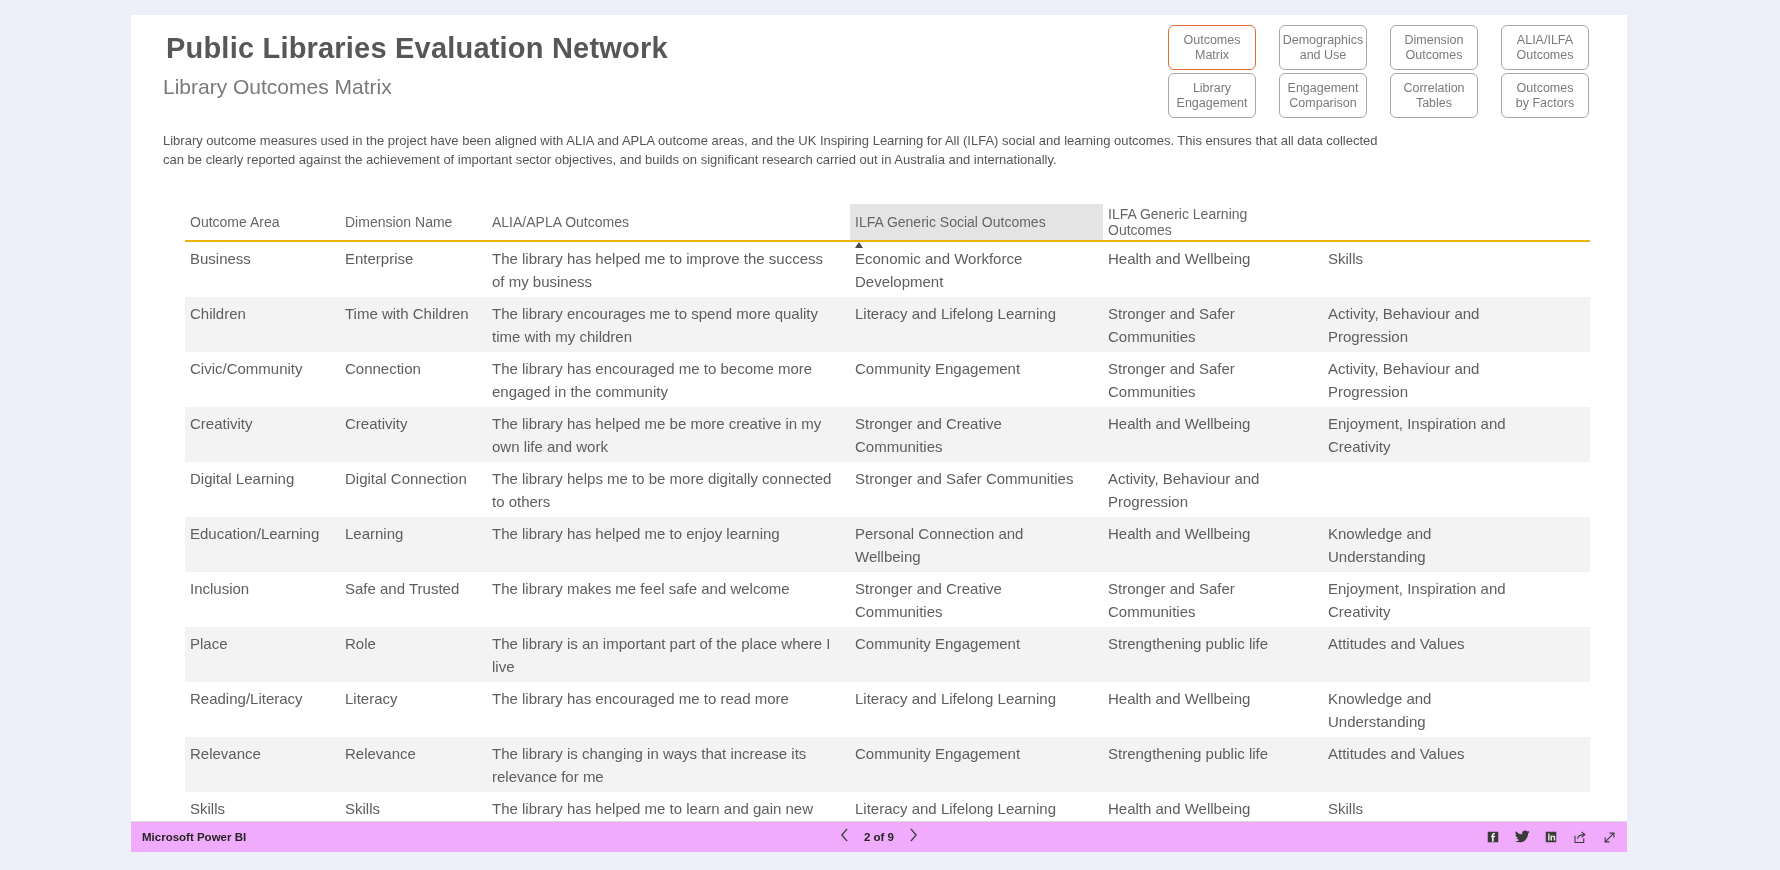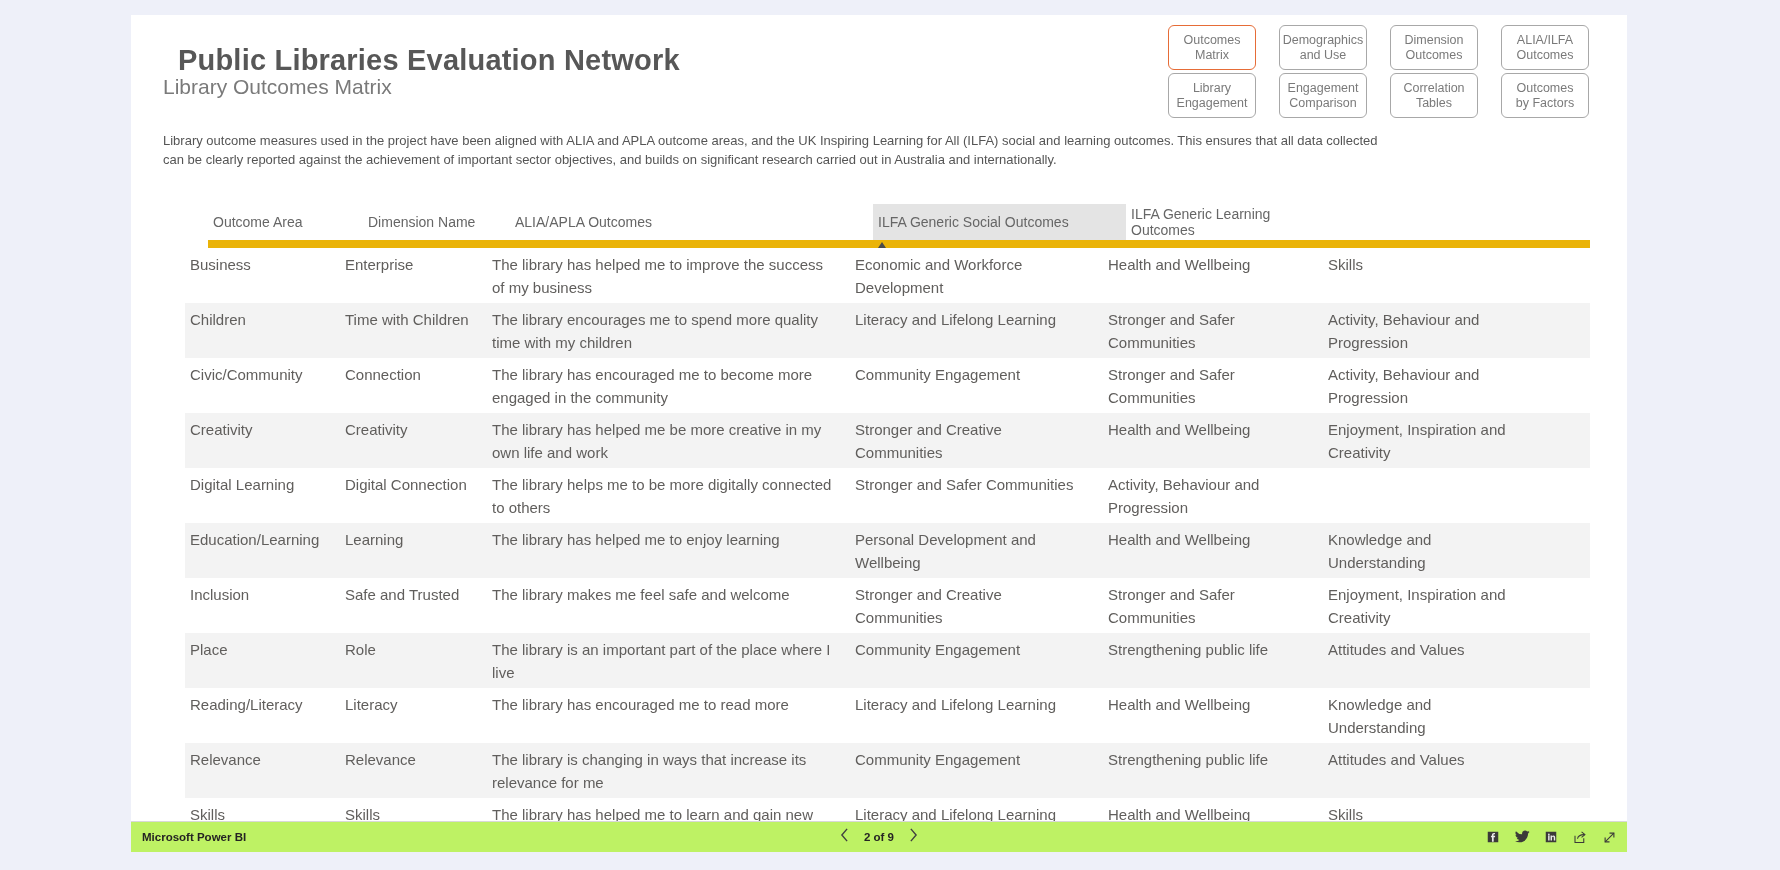--- a/index.html
+++ b/index.html
@@ -3,44 +3,44 @@
 <meta charset="utf-8">
 <style>
   html,body{margin:0;padding:0;}
   body{
     width:1780px;height:870px;position:relative;
     background:#eef0f9;
     font-family:"Liberation Sans",sans-serif;
     overflow:hidden;
   }
   .card{position:absolute;left:131px;top:15px;width:1496px;height:837px;background:#ffffff;}
-  .title{position:absolute;left:31px;top:13px;margin:16px;font-size:29px;font-weight:bold;color:#575757;letter-spacing:.2px;white-space:nowrap;}
+  .title{position:absolute;left:31px;top:13px;margin:4px;font-size:29px;font-weight:bold;color:#575757;letter-spacing:.2px;white-space:nowrap;}
   .subtitle{position:absolute;left:32px;top:60px;margin:0;font-size:21px;font-weight:400;color:#7a7a7a;white-space:nowrap;}
   .nav{position:absolute;top:10px;right:38px;display:grid;grid-template-columns:repeat(4,104px);grid-auto-rows:45px;gap:3px 7px;}
   .nav-btn{
     border:1px solid #a8a8a8;border-radius:6px;background:#fff;color:#7a7a7a;
     font-family:inherit;font-size:12.5px;line-height:15px;
     display:flex;align-items:center;justify-content:center;text-align:center;
     padding:2px 8px;cursor:pointer;margin-left:16px;
   }
   .nav-btn.active{border:1px solid #E66C37;}
   .desc{position:absolute;left:32px;top:116px;width:1232px;margin:0;font-size:13px;line-height:19px;color:#555555;}
   .tbl{position:absolute;left:54px;top:189px;width:1405px;color:#605e5c;}
-  .thead{display:grid;grid-template-columns:155px 147px 363px 253px 220px 267px;border-bottom:8px solid #eab308;margin-left:23px;}
+  .thead{display:grid;grid-template-columns:155px 147px 363px 253px 220px 267px;border-bottom:2px solid #eab308;}
   .th{position:relative;min-height:27px;display:flex;align-items:center;font-size:14px;color:#666666;padding:2px 10px 2px 5px;cursor:pointer;}
   .th.sorted{background:#e4e4e4;}
   .sort-arrow{position:absolute;left:5px;bottom:-8px;width:0;height:0;
     border-left:4px solid transparent;border-right:4px solid transparent;border-bottom:6px solid #4a4a4a;}
   .tr{display:grid;grid-template-columns:155px 147px 363px 253px 220px 267px;min-height:51px;}
   .tr:nth-child(even){background:#f3f3f3;}
   .td{padding:5px 14px 4px 5px;font-size:15px;line-height:23px;}
   .tr .td:nth-child(3){padding-right:18px;}
   .tr .td:nth-child(5){padding-right:18px;}
   .tr .td:nth-child(6){padding-right:72px;}
-  .footer{position:absolute;left:0;bottom:0;width:100%;height:30px;background:#bef264;border-top:1px solid #d8d8d8;}
+  .footer{position:absolute;left:0;bottom:0;width:100%;height:30px;background:#f0abfc;border-top:1px solid #d8d8d8;}
   .brand{position:absolute;left:11px;top:0;height:30px;display:flex;align-items:center;
     font-size:11.5px;font-weight:bold;color:#252423;white-space:nowrap;}
   .pager{position:absolute;left:50%;top:0;height:30px;transform:translateX(-50%);display:flex;align-items:center;gap:13px;}
   .chev{display:flex;align-items:center;cursor:pointer;padding:2px;}
   .page-ind{font-size:11.5px;font-weight:bold;color:#252423;white-space:nowrap;}
   .social{position:absolute;right:10px;top:0;height:30px;display:flex;align-items:center;gap:14px;}
   .social-icon{display:flex;align-items:center;cursor:pointer;}
 </style>
 </head>
 <body>
@@ -118,21 +118,21 @@
           <div class="td">Digital Learning</div>
           <div class="td">Digital Connection</div>
           <div class="td">The library helps me to be more digitally connected to others</div>
           <div class="td">Stronger and Safer Communities</div>
           <div class="td">Activity, Behaviour and Progression</div>
         </div>
         <div class="tr">
           <div class="td">Education/Learning</div>
           <div class="td">Learning</div>
           <div class="td">The library has helped me to enjoy learning</div>
-          <div class="td">Personal Development and Wellbeing</div>
+          <div class="td">Personal Connection and Wellbeing</div>
           <div class="td">Health and Wellbeing</div>
           <div class="td">Knowledge and Understanding</div>
         </div>
         <div class="tr">
           <div class="td">Inclusion</div>
           <div class="td">Safe and Trusted</div>
           <div class="td">The library makes me feel safe and welcome</div>
           <div class="td">Stronger and Creative Communities</div>
           <div class="td">Stronger and Safer Communities</div>
           <div class="td">Enjoyment, Inspiration and Creativity</div>

